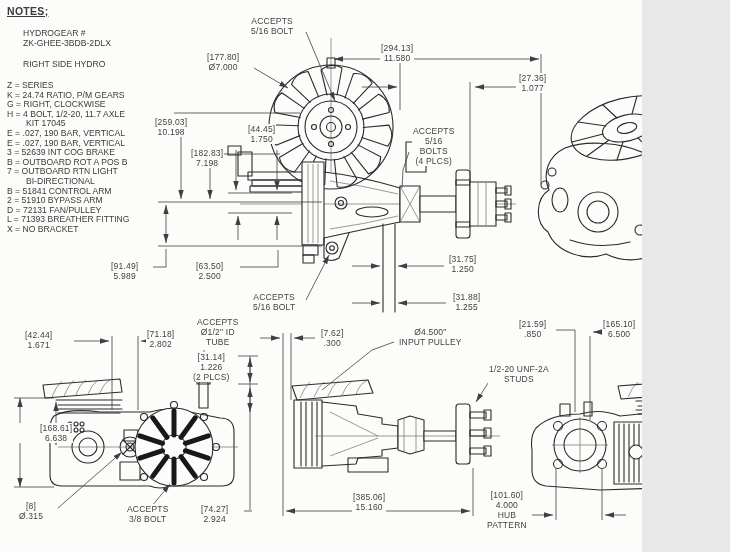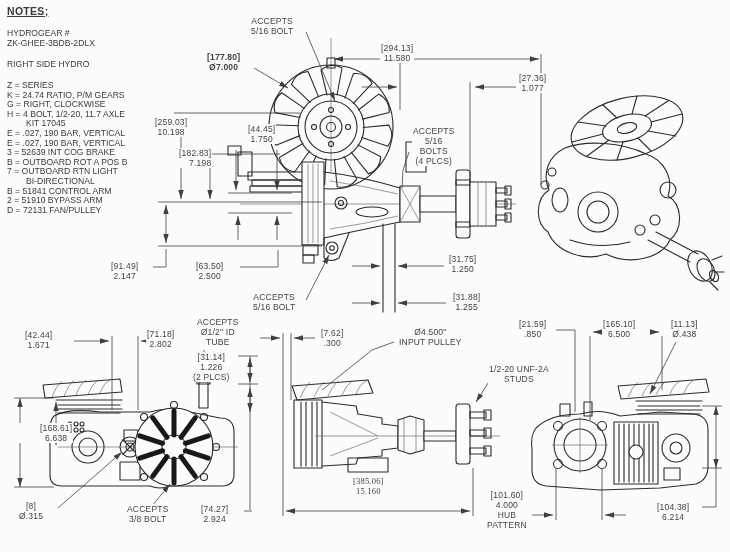--- a/index.html
+++ b/index.html
@@ -1,32 +1,32 @@
 <!DOCTYPE html>
 <html><head>
 <meta charset="utf-8">
 <style>
   html,body{margin:0;padding:0;background:#e8e8e8;}
-  #stage{position:relative;width:730px;height:552px;background:#fcfcfa;overflow:hidden;
+  #stage{position:relative;width:642px;height:552px;background:#fcfcfa;overflow:hidden;
          font-family:"Liberation Sans", sans-serif;color:#3d3d3d;}
   svg{position:absolute;left:0;top:0;}
   
   .art{stroke:#2b2b2b;fill:none;stroke-width:1.1;stroke-linejoin:round;stroke-linecap:round;}
   .artf{stroke:#2b2b2b;fill:#fcfcfa;stroke-width:1.1;stroke-linejoin:round;}
   .thin{stroke:#555;fill:none;stroke-width:.6;}
   .dml{stroke:#3f3f3f;fill:none;stroke-width:.8;}
   .spoke{stroke:#181818;stroke-width:5;stroke-linecap:round;}
   
   .dim{position:absolute;font-size:8.5px;line-height:10px;text-align:center;
        color:#424242;background:#fcfcfa;padding:0 1px;letter-spacing:.2px;white-space:nowrap;}
   .ta-l{text-align:center;}
   
   #notes{position:absolute;left:7px;top:6px;width:180px;font-size:8.6px;line-height:10px;color:#3a3a3a;}
   #notes .title{font-weight:bold;font-size:10.5px;text-decoration:underline;margin-bottom:12px;letter-spacing:.3px;}
-  #notes .blk{margin-bottom:11px;}
+  #notes .blk{margin-bottom:11px;margin-left:16px;}
   #notes .leg div{height:9.6px;}
   #notes .indent{padding-left:19px;}
 </style>
 </head>
 <body>
 
 <div id="stage">
 
 <svg width="730" height="552" viewBox="0 0 730 552">
   <defs>
@@ -357,60 +357,62 @@
     <div class="indent">KIT 17045</div>
     <div>E = .027, 190 BAR, VERTICAL</div>
     <div>E = .027, 190 BAR, VERTICAL</div>
     <div>3 = 52639 INT COG BRAKE</div>
     <div>B = OUTBOARD ROT A POS B</div>
     <div>7 = OUTBOARD RTN LIGHT</div>
     <div class="indent">BI-DIRECTIONAL</div>
     <div>B = 51841 CONTROL ARM</div>
     <div>2 = 51910 BYPASS ARM</div>
     <div>D = 72131 FAN/PULLEY</div>
+    <div>L = 71393 BREATHER FITTING</div>
+    <div>X = NO BRACKET</div>
   </div>
 </div>
 
 <div class="dim ta-l" style="left:250px;top:16px;">
   <div>ACCEPTS</div>
   <div>5/16 BOLT</div>
 </div>
-<div class="dim" style="left:206px;top:52px;font-weight:bold;">
+<div class="dim" style="left:206px;top:52px;">
   <div>[177.80]</div>
   <div>Ø7.000</div>
 </div>
 <div class="dim" style="left:380px;top:43px;">
   <div>[294.13]</div>
   <div>11.580</div>
 </div>
 <div class="dim" style="left:518px;top:73px;">
   <div>[27.36]</div>
   <div>1.077</div>
 </div>
 <div class="dim" style="left:154px;top:117px;">
   <div>[259.03]</div>
   <div>10.198</div>
 </div>
 <div class="dim" style="left:247px;top:124px;">
   <div>[44.45]</div>
   <div>1.750</div>
 </div>
-<div class="dim" style="left:178px;top:148px;text-align:right;">
+<div class="dim" style="left:190px;top:148px;">
   <div>[182.83]</div>
   <div>7.198</div>
 </div>
 <div class="dim ta-l" style="left:412px;top:126px;">
   <div>ACCEPTS</div>
   <div>5/16</div>
   <div>BOLTS</div>
   <div>(4 PLCS)</div>
 </div>
 <div class="dim" style="left:110px;top:261px;">
   <div>[91.49]</div>
-  <div>2.147</div>
+  <div>5.989</div>
 </div>
 <div class="dim" style="left:195px;top:261px;">
   <div>[63.50]</div>
   <div>2.500</div>
 </div>
 <div class="dim ta-l" style="left:252px;top:292px;">
   <div>ACCEPTS</div>
   <div>5/16 BOLT</div>
 </div>
 <div class="dim" style="left:448px;top:254px;">
@@ -458,21 +460,21 @@
 </div>
 
 <div class="dim" style="left:320px;top:328px;">
   <div>[7.62]</div>
   <div>.300</div>
 </div>
 <div class="dim ta-l" style="left:398px;top:327px;">
   <div>Ø4.500"</div>
   <div>INPUT PULLEY</div>
 </div>
-<div class="dim" style="left:352px;top:476px;font-family:Liberation Serif, serif;">
+<div class="dim" style="left:352px;top:492px;">
   <div>[385.06]</div>
   <div>15.160</div>
 </div>
 <div class="dim ta-l" style="left:488px;top:364px;">
   <div>1/2-20 UNF-2A</div>
   <div>STUDS</div>
 </div>
 
 <div class="dim" style="left:518px;top:319px;">
   <div>[21.59]</div>

